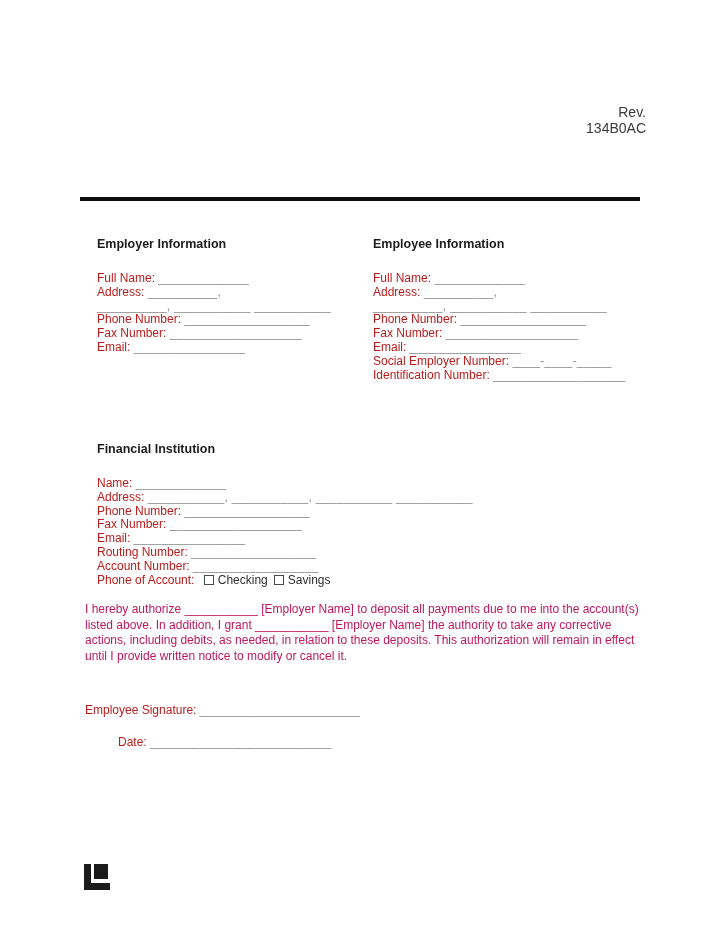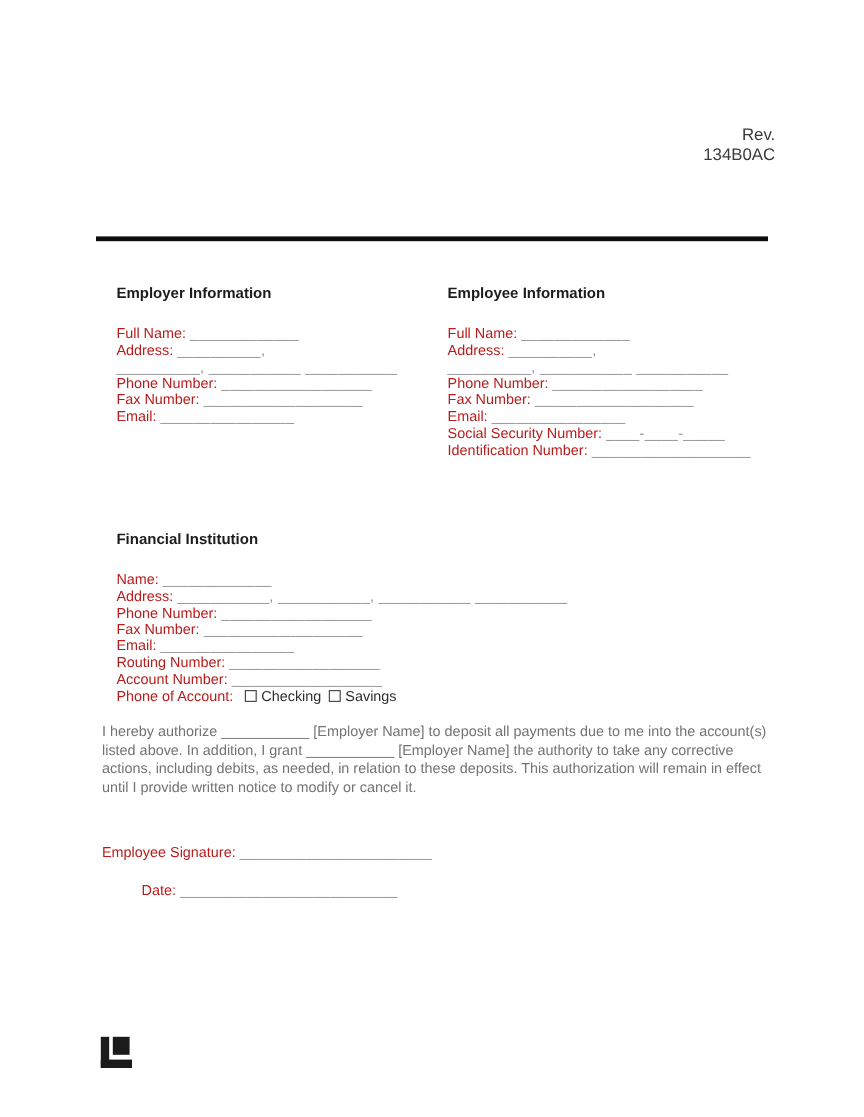--- a/index.html
+++ b/index.html
@@ -79,21 +79,21 @@
     margin: 0 4px 0 6px;
     vertical-align: -1px;
   }
   .authorization {
     position: absolute;
     left: 85px;
     top: 602px;
     width: 556px;
     font-size: 12px;
     line-height: 15.6px;
-    color: #737373;
+    color: #be185d;
   }
   .sig-row {
     position: absolute;
     left: 85px;
     font-size: 12px;
     white-space: nowrap;
   }
   .sig-employee { top: 703px; }
   .sig-date     { top: 735px; margin-left: 33px; }
   .sig-row .blank { letter-spacing: 0.3px; }
@@ -147,21 +147,21 @@
 
   <div class="section sec-employee">
     <div class="sec-heading">Employee Information</div>
     <div class="rows">
         <div class="row"><span class="lab">Full Name: </span><span class="blank">_____________</span></div>
         <div class="row"><span class="lab">Address: </span><span class="blank">__________,</span></div>
         <div class="row"><span class="blank">__________, ___________ ___________</span></div>
         <div class="row"><span class="lab">Phone Number: </span><span class="blank">__________________</span></div>
         <div class="row"><span class="lab">Fax Number: </span><span class="blank">___________________</span></div>
         <div class="row"><span class="lab">Email: </span><span class="blank">________________</span></div>
-        <div class="row"><span class="lab">Social Security Number: </span><span class="blank">____-____-_____</span></div>
+        <div class="row"><span class="lab">Social Employer Number: </span><span class="blank">____-____-_____</span></div>
         <div class="row"><span class="lab">Identification Number: </span><span class="blank">___________________</span></div>
       </div>
   </div>
 
   <div class="section sec-financial">
     <div class="sec-heading">Financial Institution</div>
     <div class="rows">
         <div class="row"><span class="lab">Name: </span><span class="blank">_____________</span></div>
         <div class="row"><span class="lab">Address: </span><span class="blank">___________, ___________, ___________ ___________</span></div>
         <div class="row"><span class="lab">Phone Number: </span><span class="blank">__________________</span></div>

